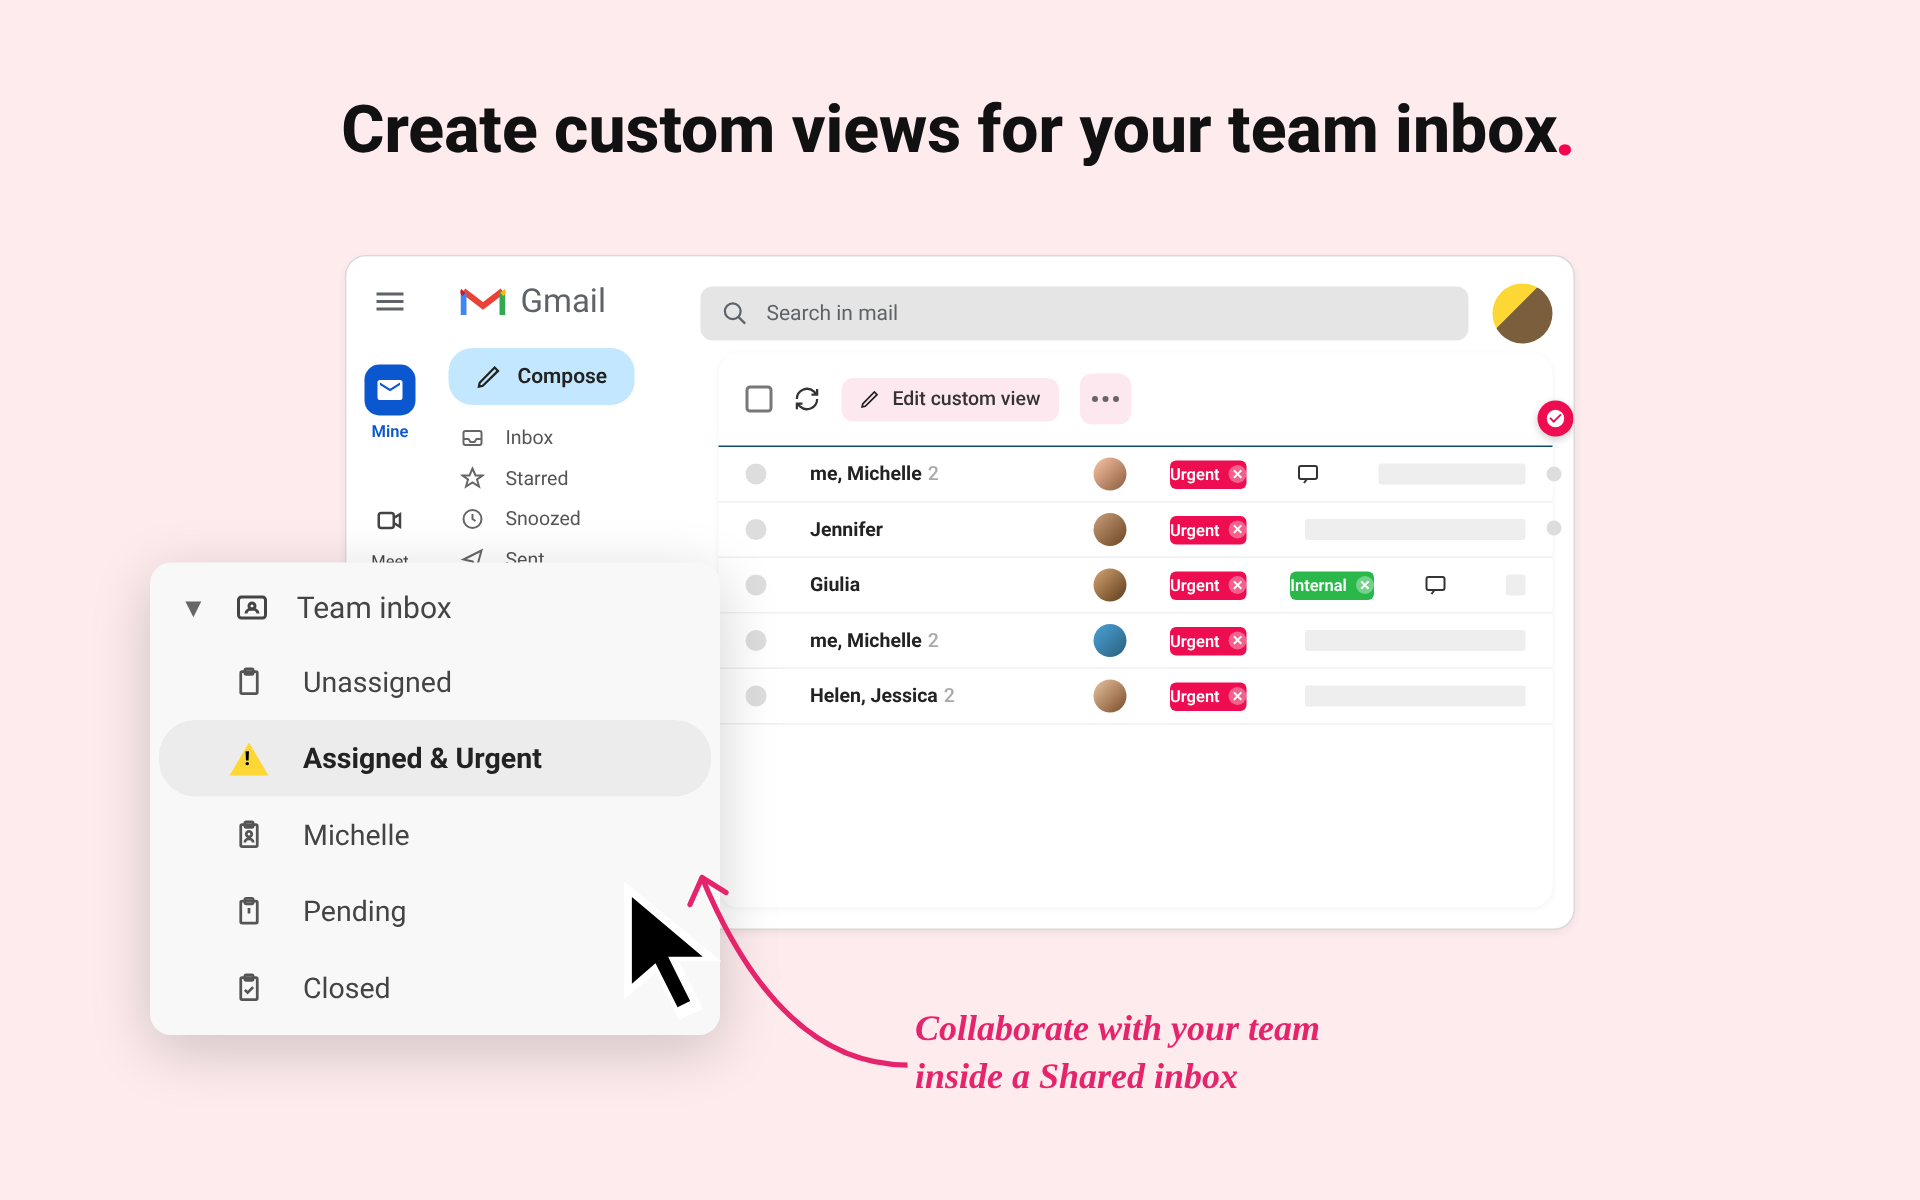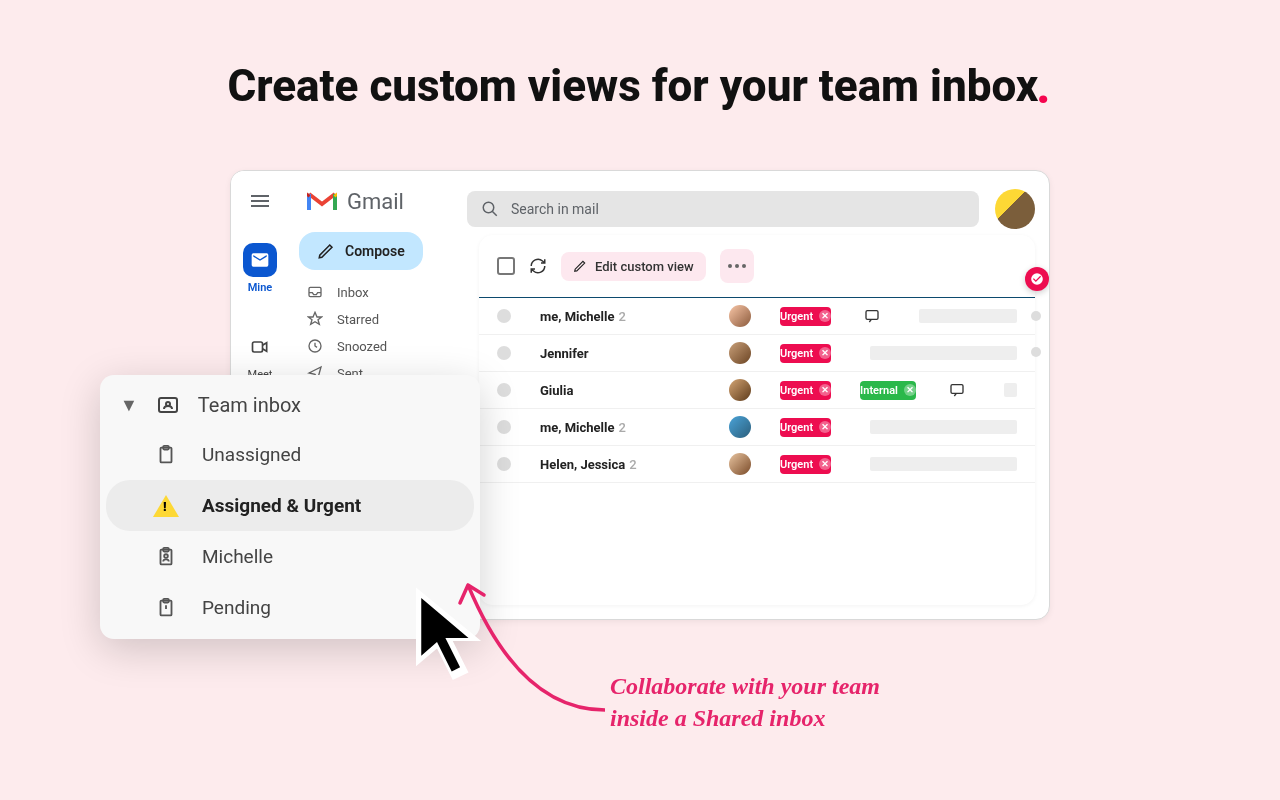--- a/index.html
+++ b/index.html
@@ -406,20 +406,30 @@
   <div class="pop-item">
     <div class="pop-icon">
         <svg width="22" height="22" viewBox="0 0 24 24" fill="none" stroke="#555" stroke-width="2">
           <rect x="6" y="4" width="12" height="16" rx="1"></rect>
           <rect x="9" y="2" width="6" height="4" rx="1"></rect>
           <path d="M12 9v4M12 16h.01"></path>
         </svg>
       </div>
     <span>Pending</span>
   </div>
+  <div class="pop-item">
+    <div class="pop-icon">
+        <svg width="22" height="22" viewBox="0 0 24 24" fill="none" stroke="#555" stroke-width="2">
+          <rect x="6" y="4" width="12" height="16" rx="1"></rect>
+          <rect x="9" y="2" width="6" height="4" rx="1"></rect>
+          <path d="M9 13l2 2 4-4"></path>
+        </svg>
+      </div>
+    <span>Closed</span>
+  </div>
 </div>
 
 <svg class="cursor" width="100" height="120" viewBox="0 0 100 120">
   <polygon points="10,10 10,85 30,68 45,98 60,91 45,61 72,61" fill="#fff"></polygon>
   <polygon points="15,20 15,75 30,62 44,90 52,86 38,58 60,58" fill="#000"></polygon>
 </svg>
 
 <svg class="annot-arrow" width="170" height="170" viewBox="0 0 170 170">
   <path d="M 155 145 Q 70 145 18 20" fill="none" stroke="#e6246b" stroke-width="3.5"></path>
   <path d="M 18 20 L 10 38 M 18 20 L 34 30" fill="none" stroke="#e6246b" stroke-width="3.5" stroke-linecap="round"></path>

